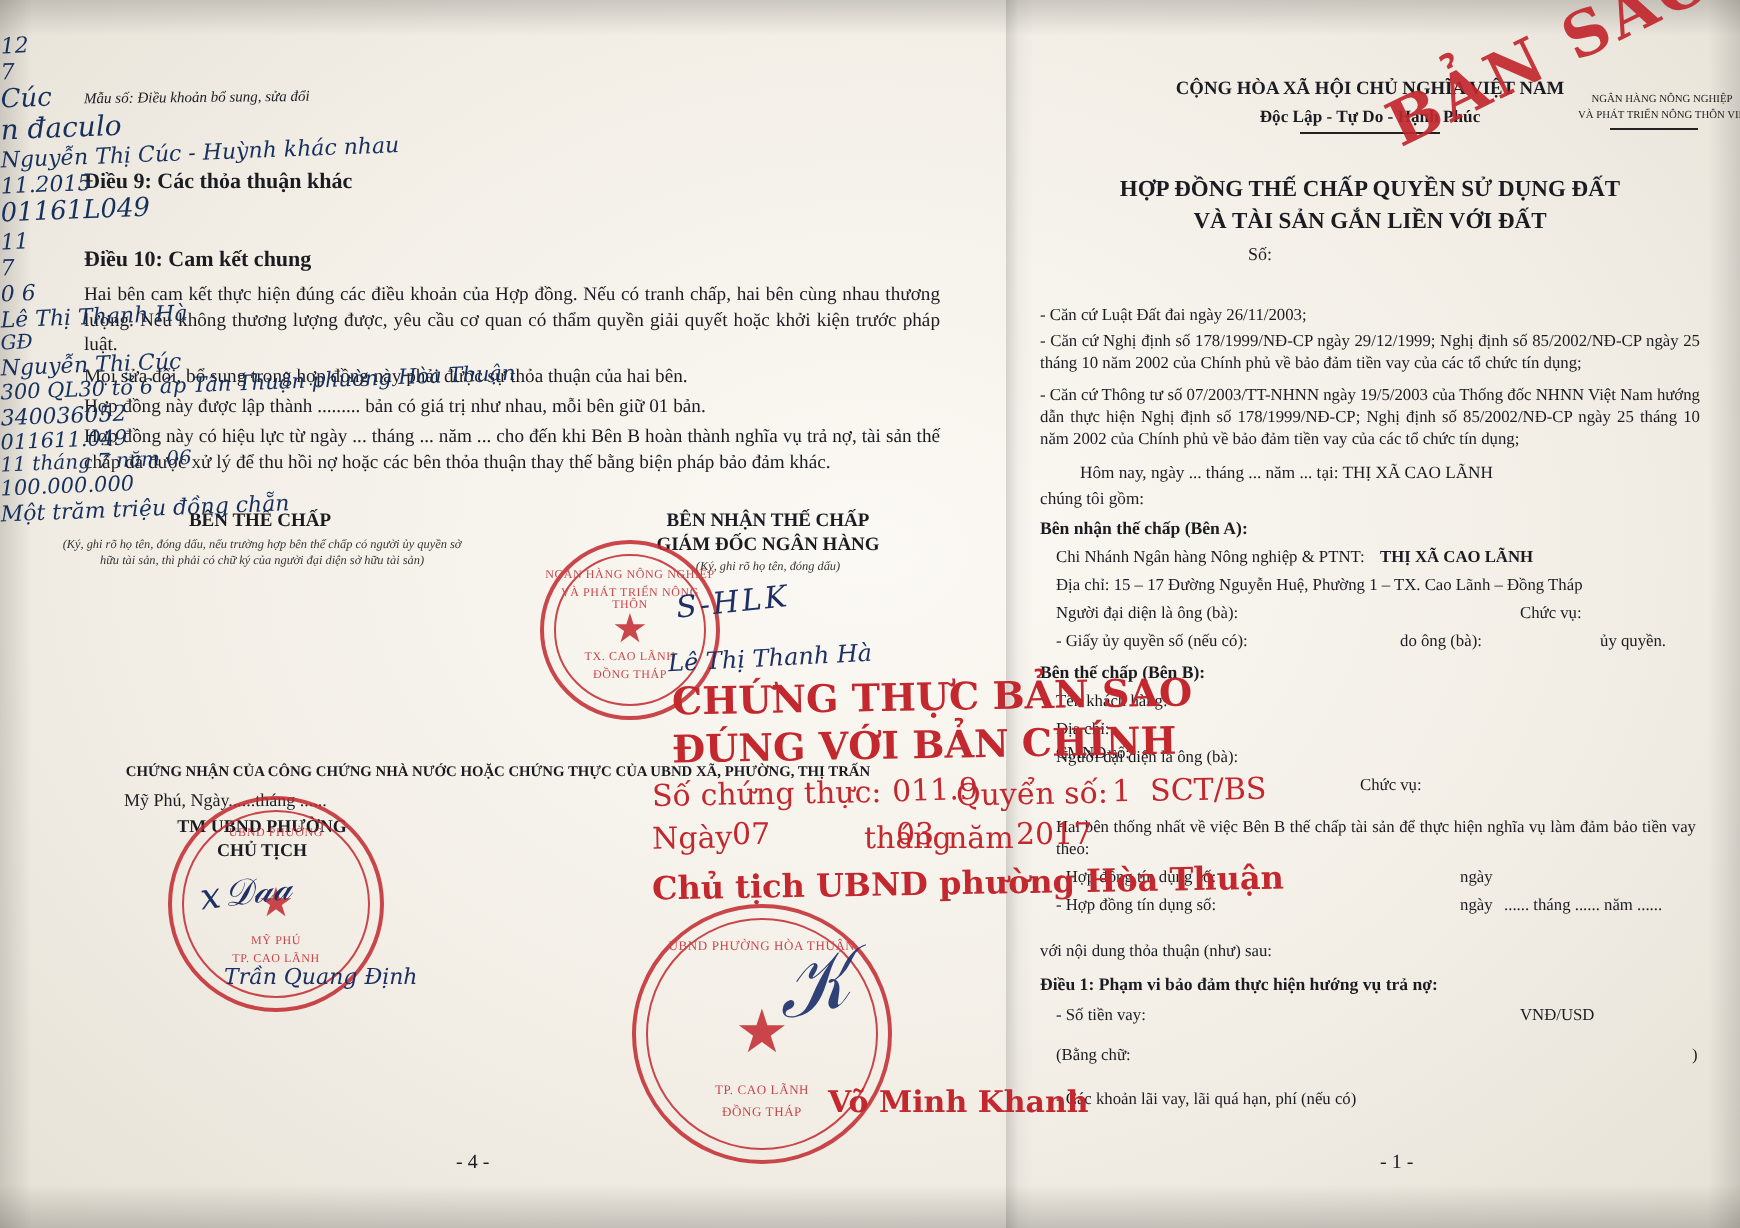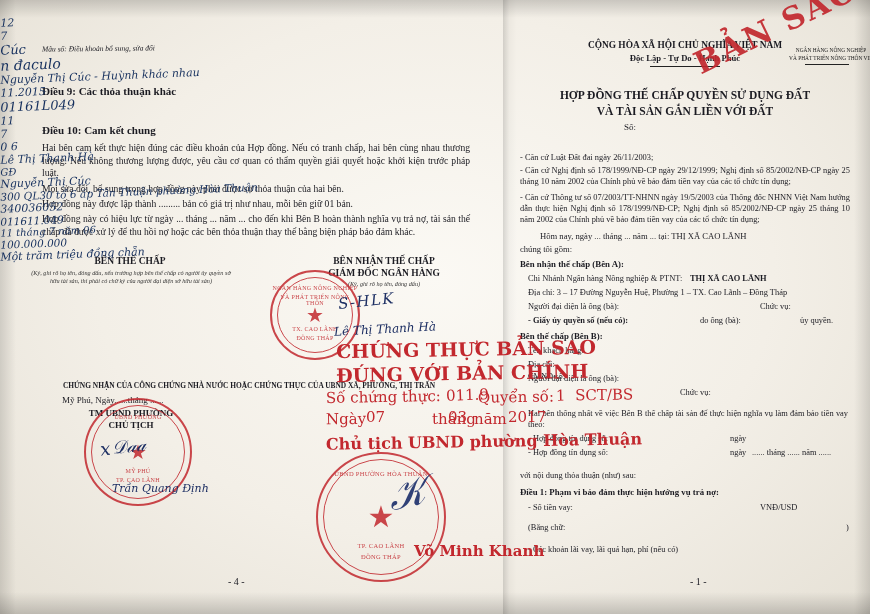--- a/index.html
+++ b/index.html
@@ -224,28 +224,28 @@
   <div class="hand" style="left:657px; top:226px; font-size:11px;">7</div>
   <div class="hand" style="left:694px; top:226px; font-size:11px;">0 6</div>
 
   <div class="t" style="left:520px; top:244px; font-size:8.6px;">chúng tôi gồm:</div>
 
   <div class="t b" style="left:520px; top:259px; font-size:8.8px;">Bên nhận thế chấp (Bên A):</div>
 
   <div class="t" style="left:528px; top:274px; font-size:8.4px;">Chi Nhánh Ngân hàng Nông nghiệp &amp; PTNT:</div>
   <div class="t b" style="left:690px; top:274px; font-size:8.4px;">THỊ XÃ CAO LÃNH</div>
 
-  <div class="t" style="left:528px; top:288px; font-size:8.4px;">Địa chỉ: 3 – 17 Đường Nguyễn Huệ, Phường 1 – TX. Cao Lãnh – Đồng Tháp</div>
+  <div class="t" style="left:528px; top:288px; font-size:8.4px;">Địa chỉ: 15 – 17 Đường Nguyễn Huệ, Phường 1 – TX. Cao Lãnh – Đồng Tháp</div>
 
   <div class="t" style="left:528px; top:302px; font-size:8.4px;">Người đại diện là ông (bà):</div>
   <div class="hand" style="left:640px; top:297px; font-size:11px;">Lê Thị Thanh Hà</div>
   <div class="t" style="left:760px; top:302px; font-size:8.4px;">Chức vụ:</div>
   <div class="hand" style="left:800px; top:298px; font-size:10px;">GĐ</div>
 
-  <div class="t" style="left:528px; top:316px; font-size:8.4px;font-weight:bold;">- Giấy ủy quyền số (nếu có):</div>
+  <div class="t" style="left:528px; top:316px; font-size:8.4px;">- Giấy ủy quyền số (nếu có):</div>
   <div class="t" style="left:700px; top:316px; font-size:8.4px;">do ông (bà):</div>
   <div class="t" style="left:800px; top:316px; font-size:8.4px;">ủy quyền.</div>
 
   <div class="t b" style="left:520px; top:331px; font-size:8.8px;">Bên thế chấp (Bên B):</div>
 
   <div class="t" style="left:528px; top:346px; font-size:8.4px;">Tên khách hàng:</div>
   <div class="hand" style="left:600px; top:340px; font-size:11px;">Nguyễn Thị Cúc</div>
 
   <div class="t" style="left:528px; top:360px; font-size:8.4px;">Địa chỉ:</div>
   <div class="hand" style="left:556px; top:354px; font-size:10.5px;">300 QL30 tổ 6 ấp Tân Thuận phường Hòa Thuận</div>

